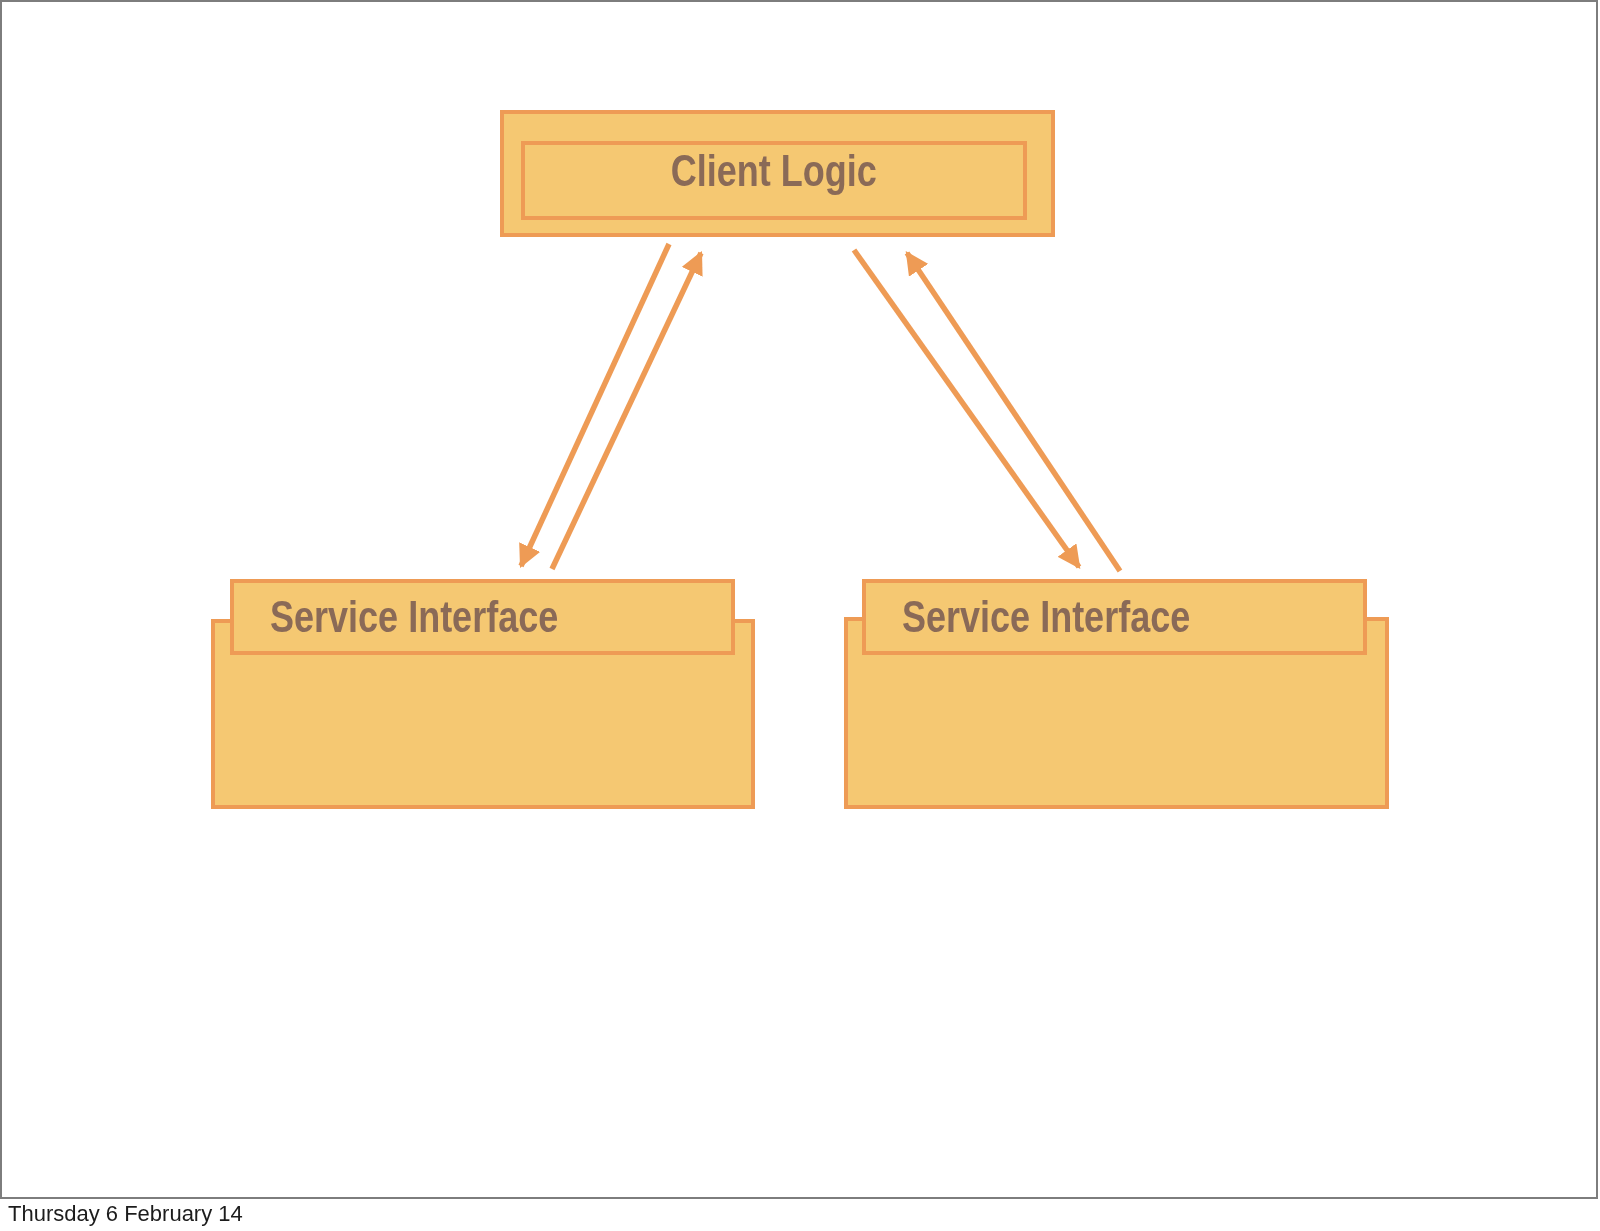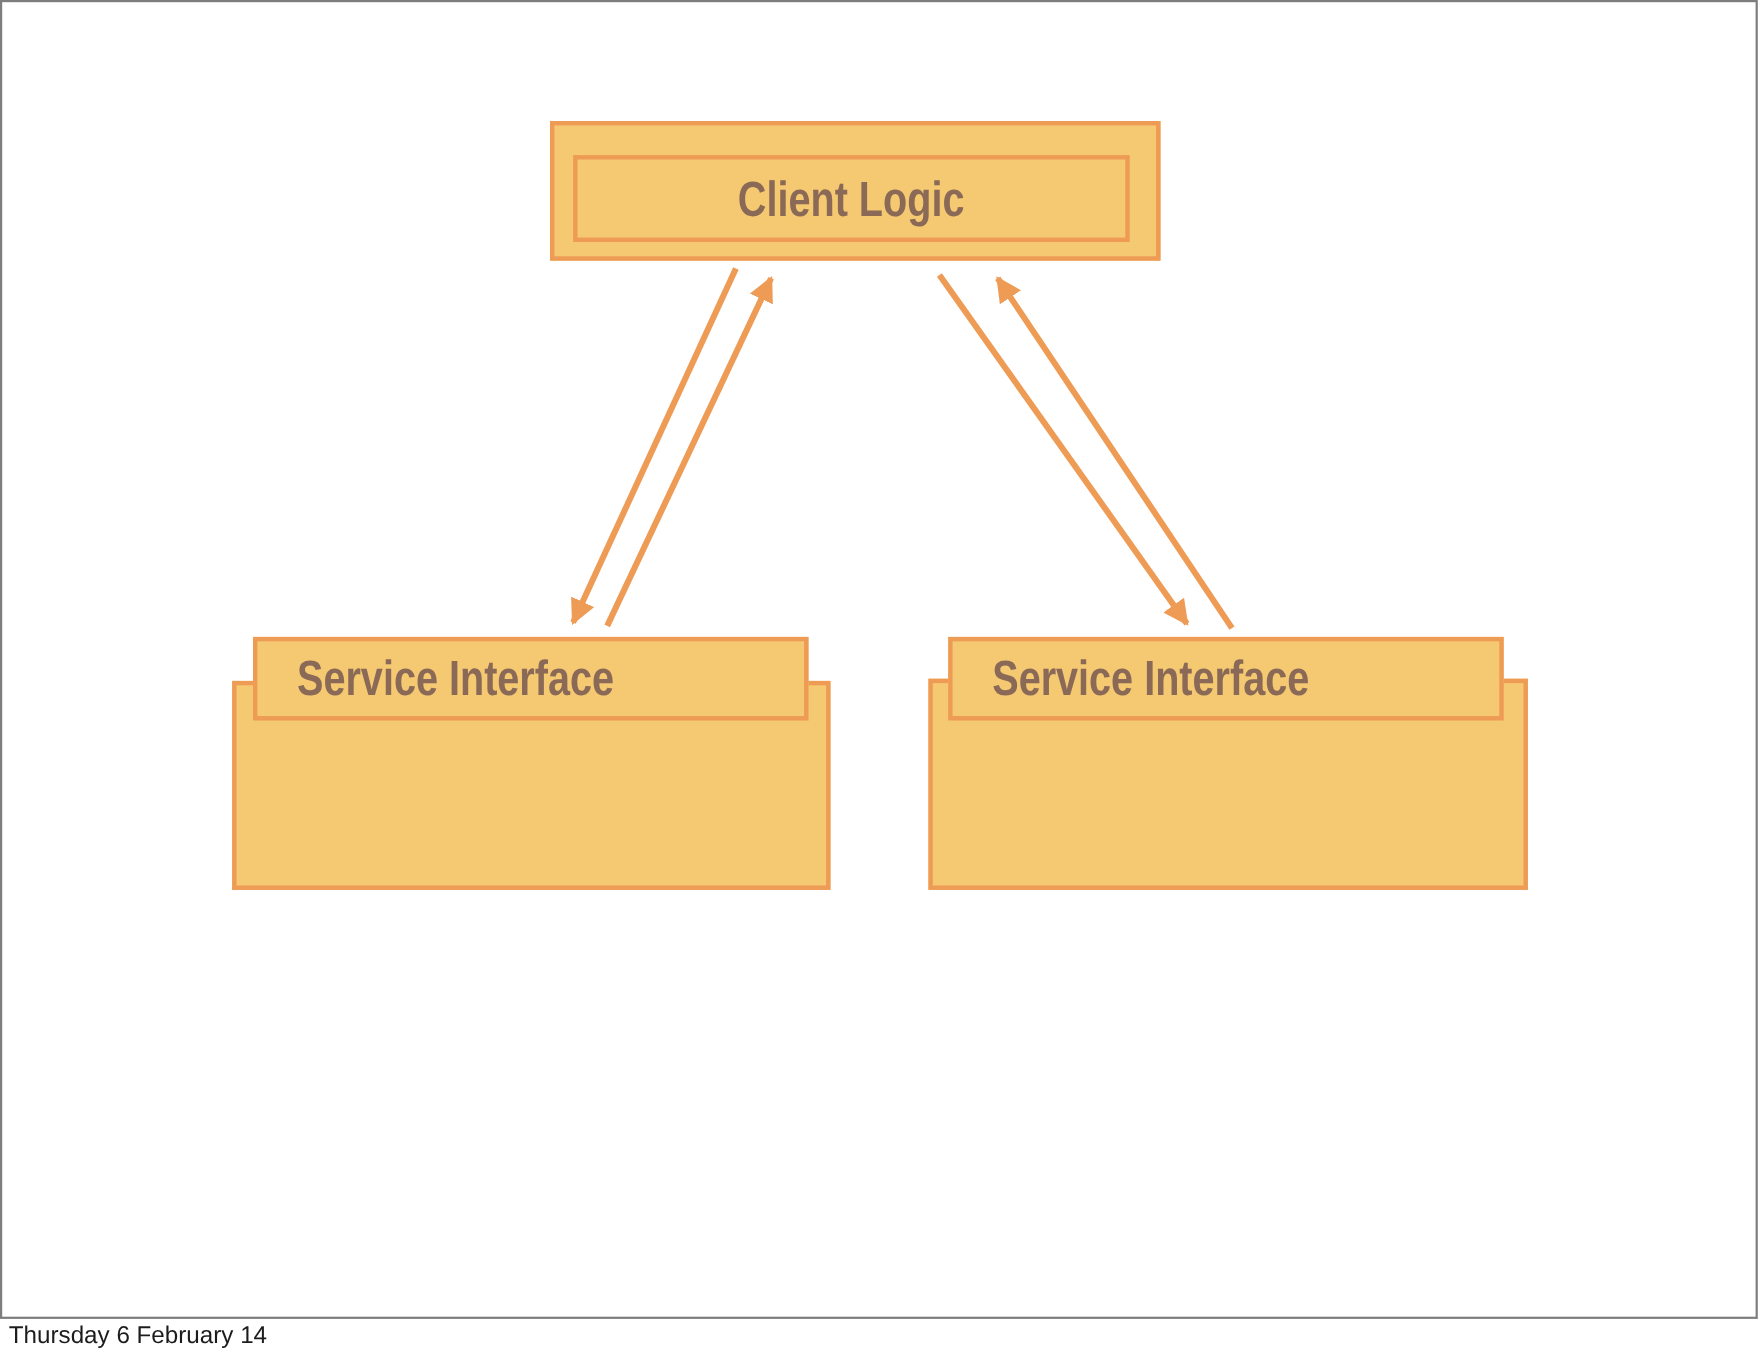--- a/index.html
+++ b/index.html
@@ -49,21 +49,20 @@
     left: 498px; top: 108px;
     width: 555px; height: 127px;
     background: var(--box-fill);
     border: 4px solid var(--box-border);
   }
   .client-inner {
     position: absolute;
     left: 17px; right: 24px; top: 27px; bottom: 13px;
     border: 4px solid var(--box-border);
     display: flex;
-    align-items: center;
     justify-content: center;
   }
   .box-label {
     font-weight: bold;
     font-size: 45px;
     color: var(--box-text);
     white-space: nowrap;
     transform: scaleX(0.8);
     transform-origin: center center;
   }

